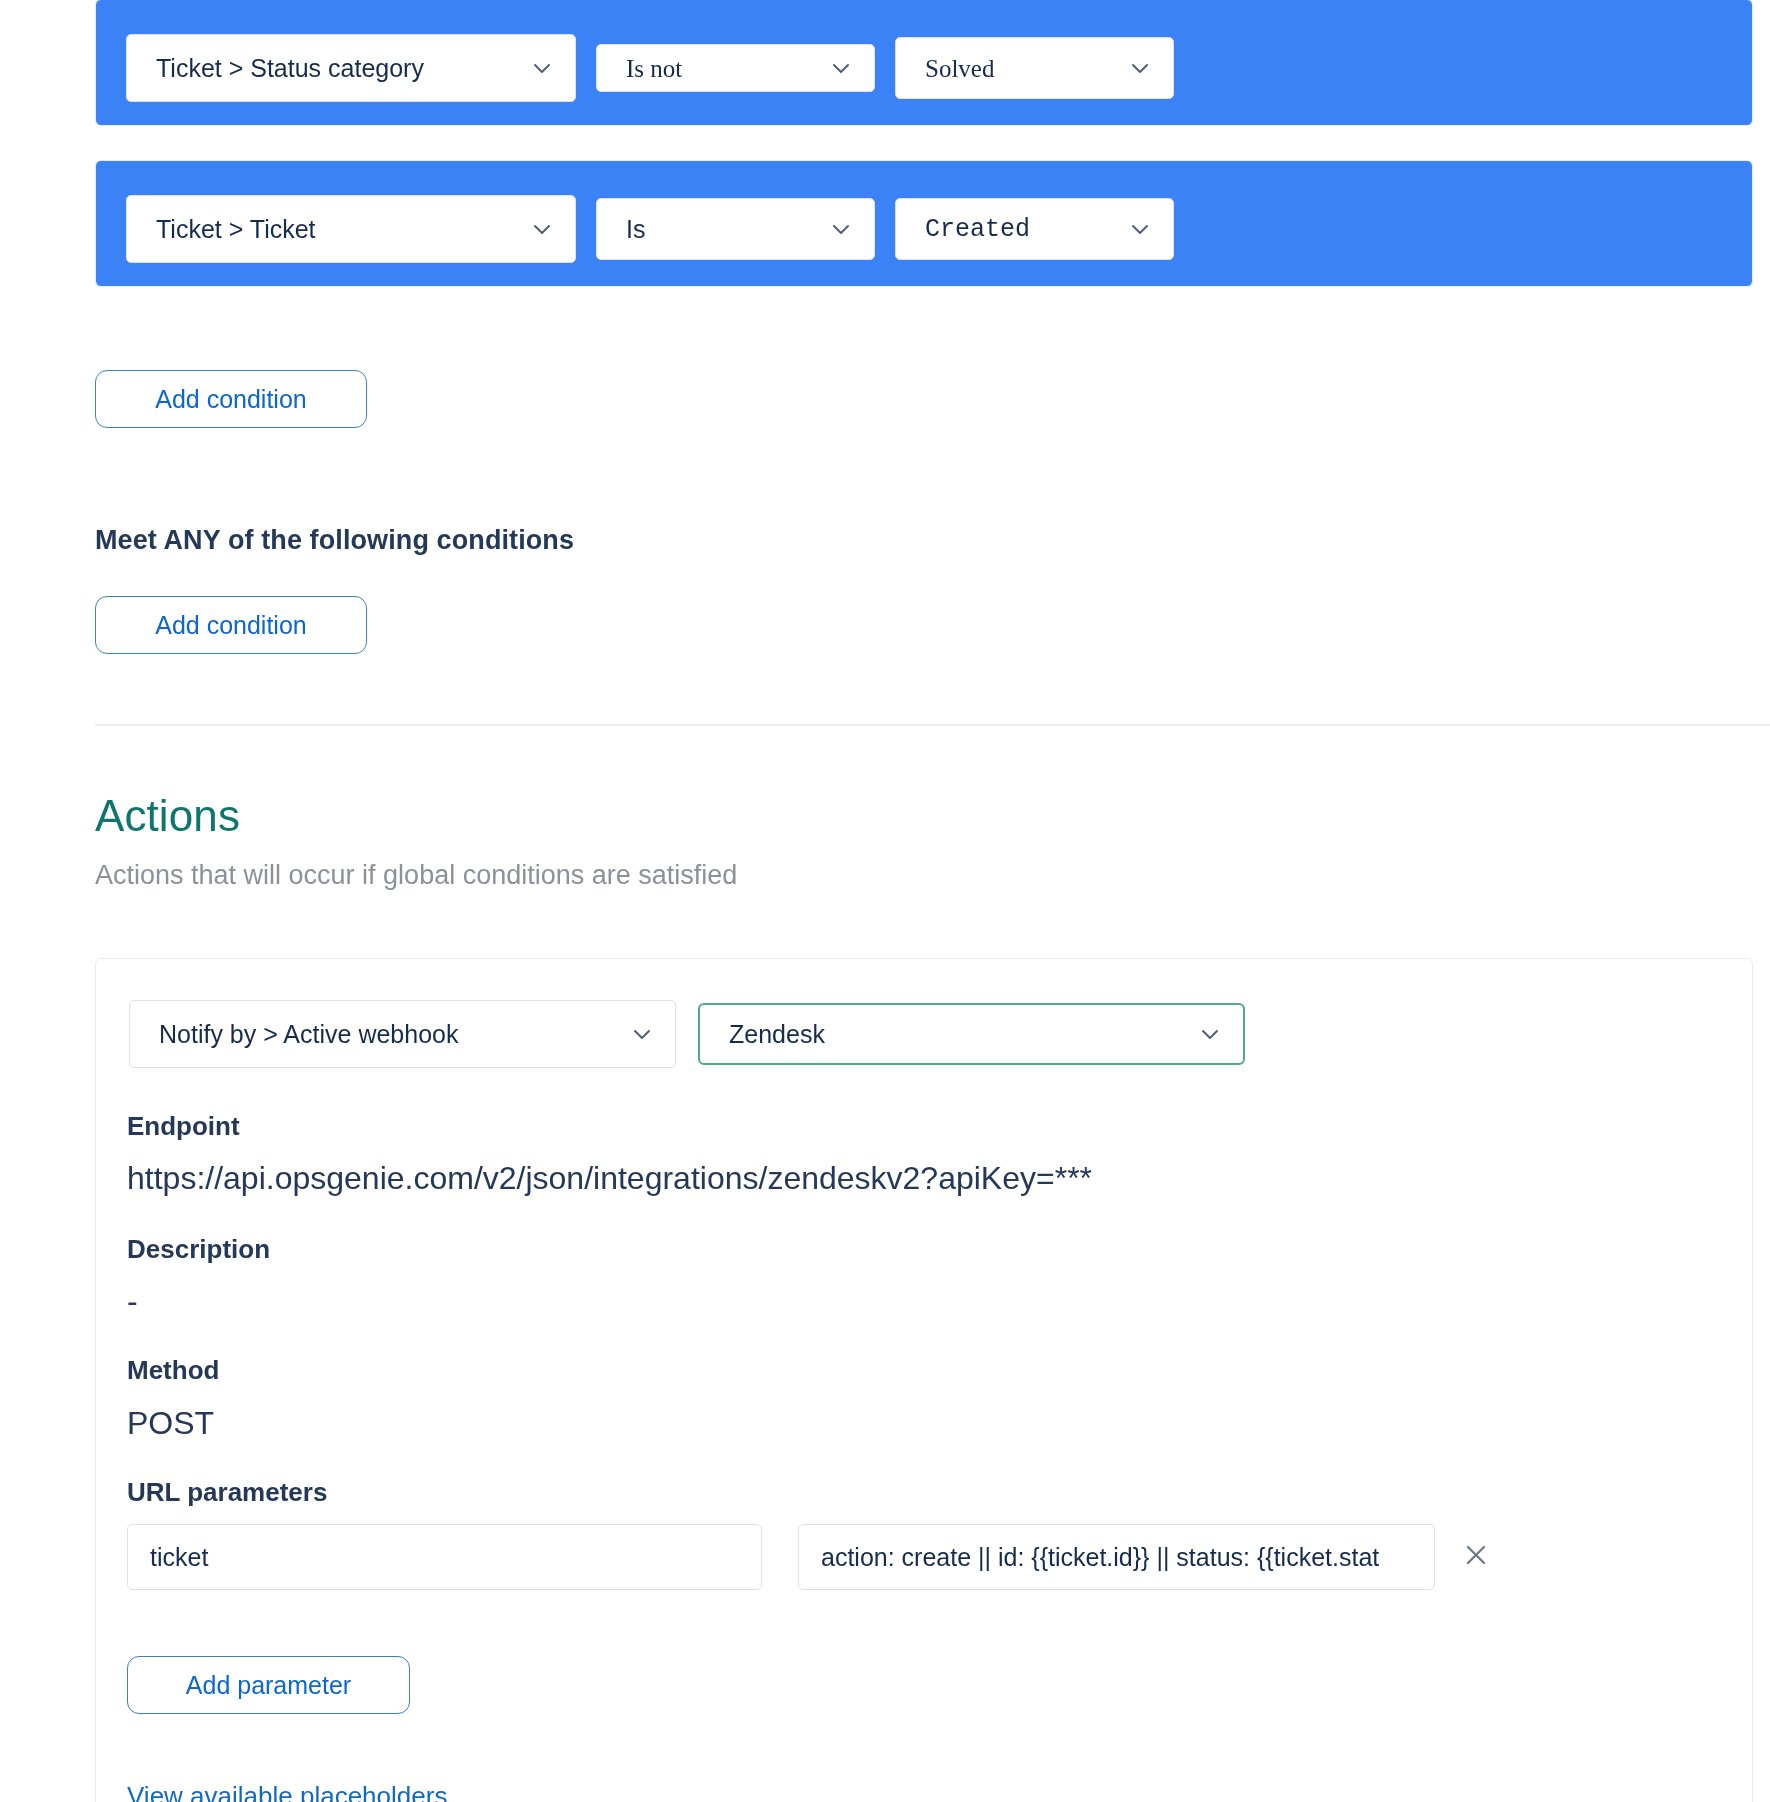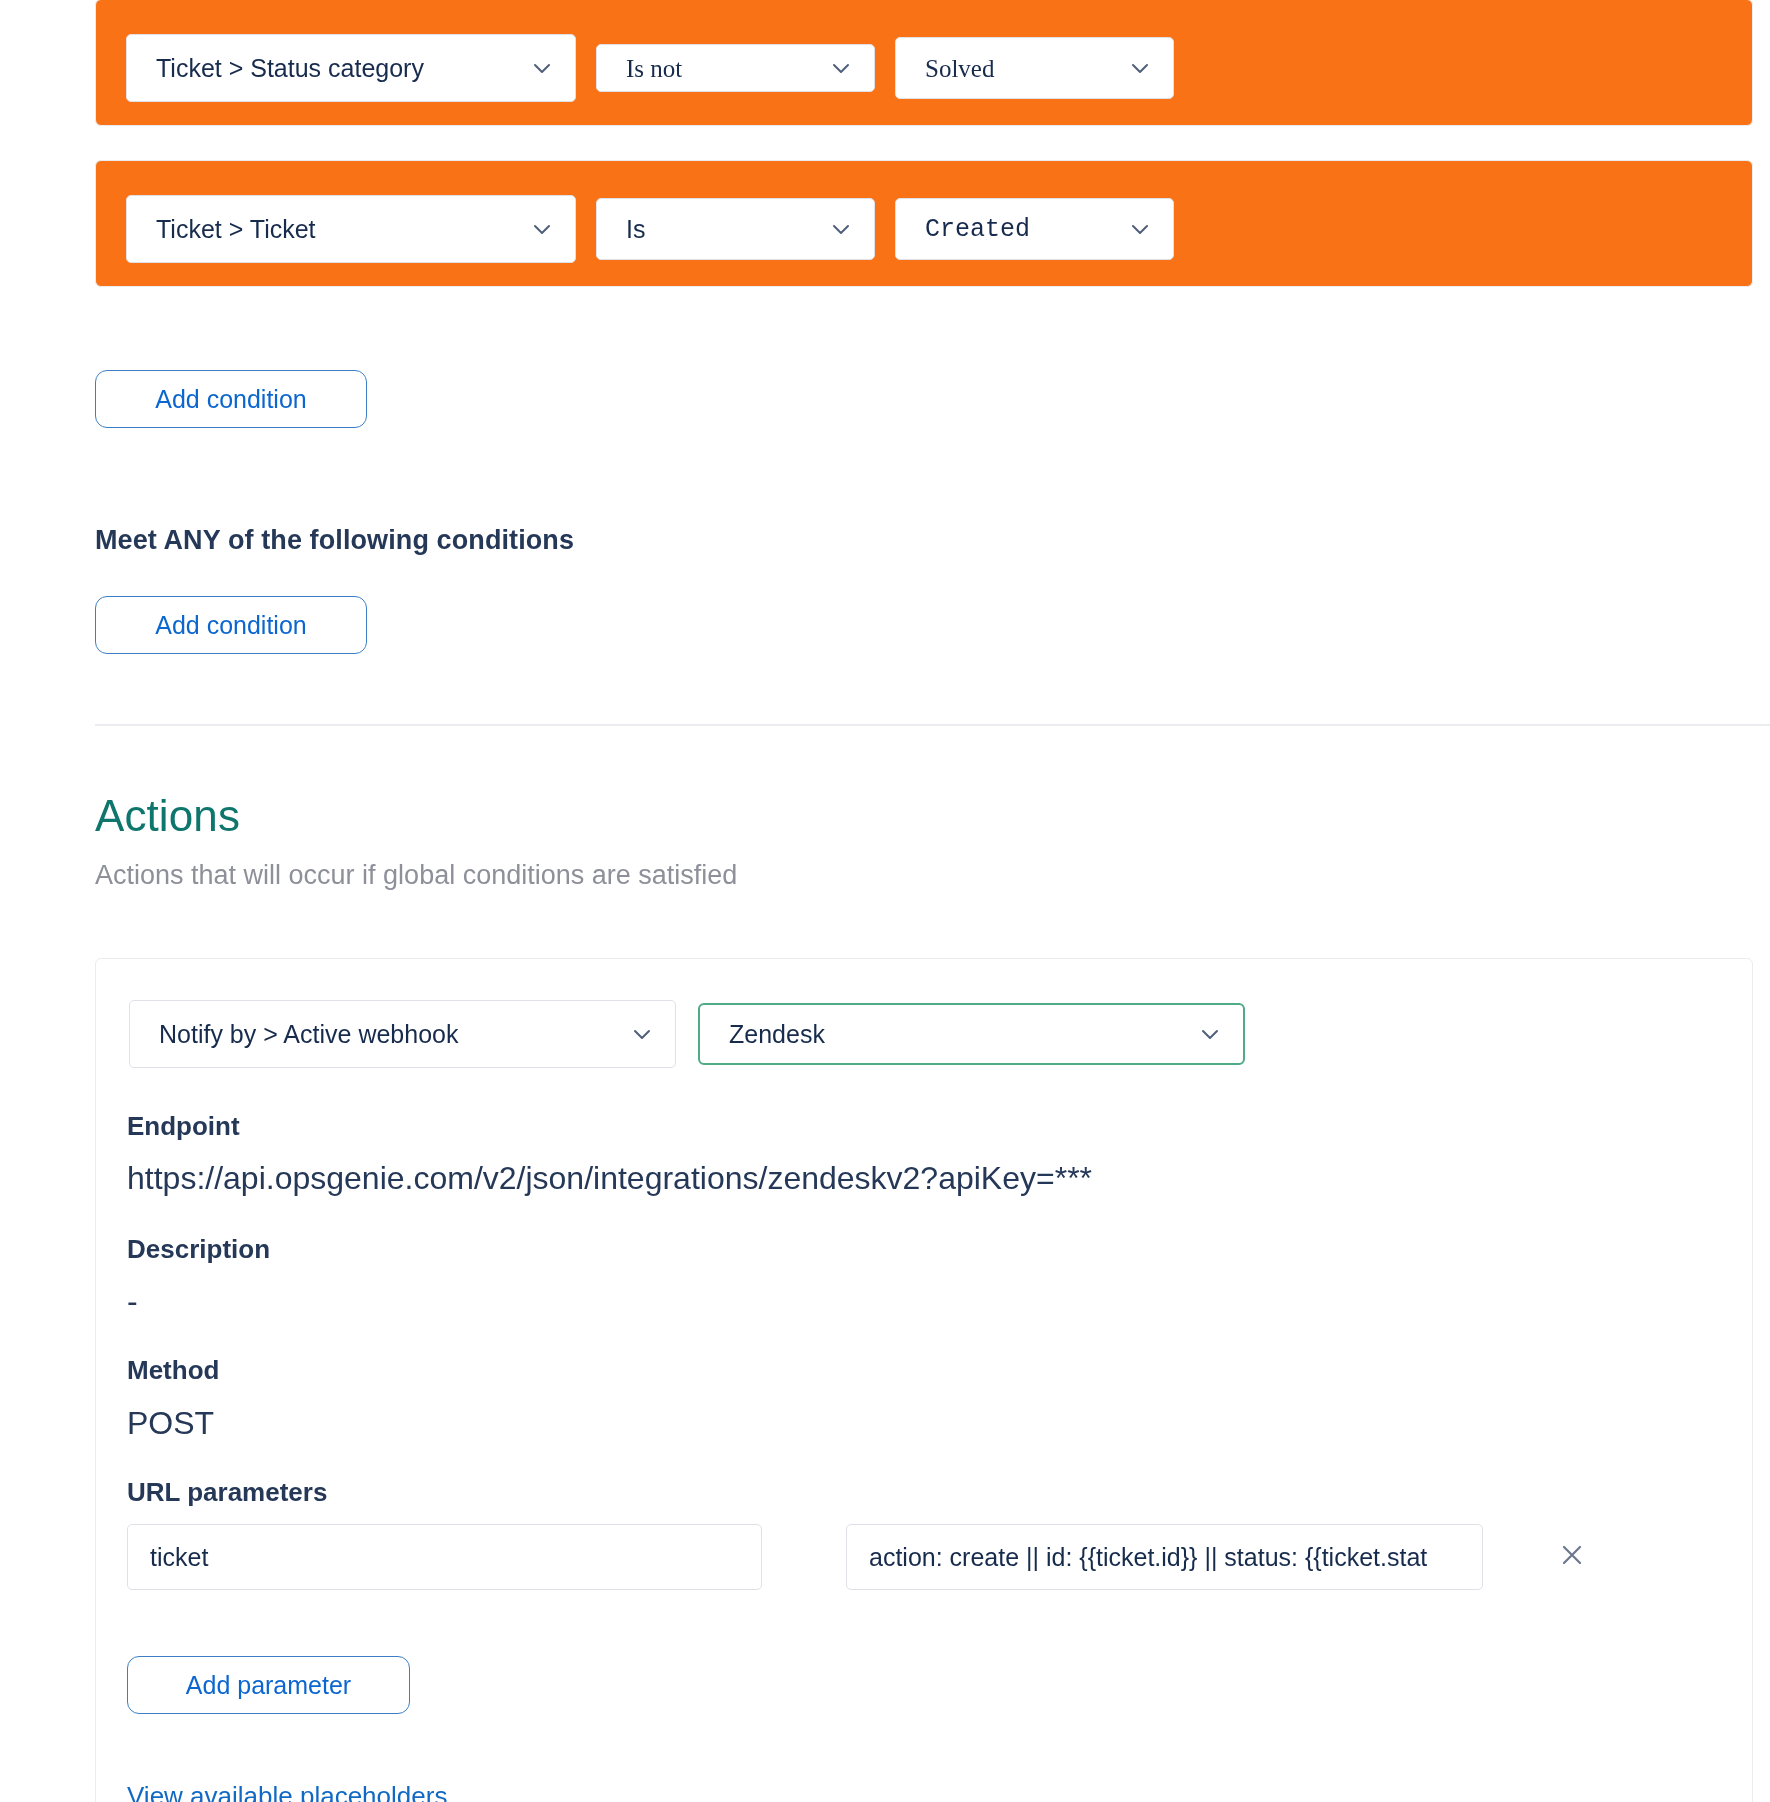--- a/index.html
+++ b/index.html
@@ -23,21 +23,21 @@
     height: 1802px;
   }
 
   
   .cond-card {
     position: absolute;
     left: 95px;
     width: 1658px;
     border: 1px solid #ebecf0;
     border-radius: 6px;
-    background: #f97316;
+    background: #3b82f6;
   }
   .cond-card .row {
     display: flex;
     align-items: center;
     gap: 20px;
     padding: 34px 0 34px 30px;
   }
 
   
   .select {
@@ -159,21 +159,20 @@
     color: #253858;
     font-weight: normal;
   }
 
   .param-row {
     position: absolute;
     left: 127px;
     top: 1524px;
     display: flex;
     align-items: center;
-    gap: 48px;
   }
   .text-input {
     height: 66px;
     border: 1px solid #dfe1e6;
     border-radius: 5px;
     background: #fff;
     font-size: 25px;
     color: #172b4d;
     font-family: inherit;
     padding: 0 22px;

